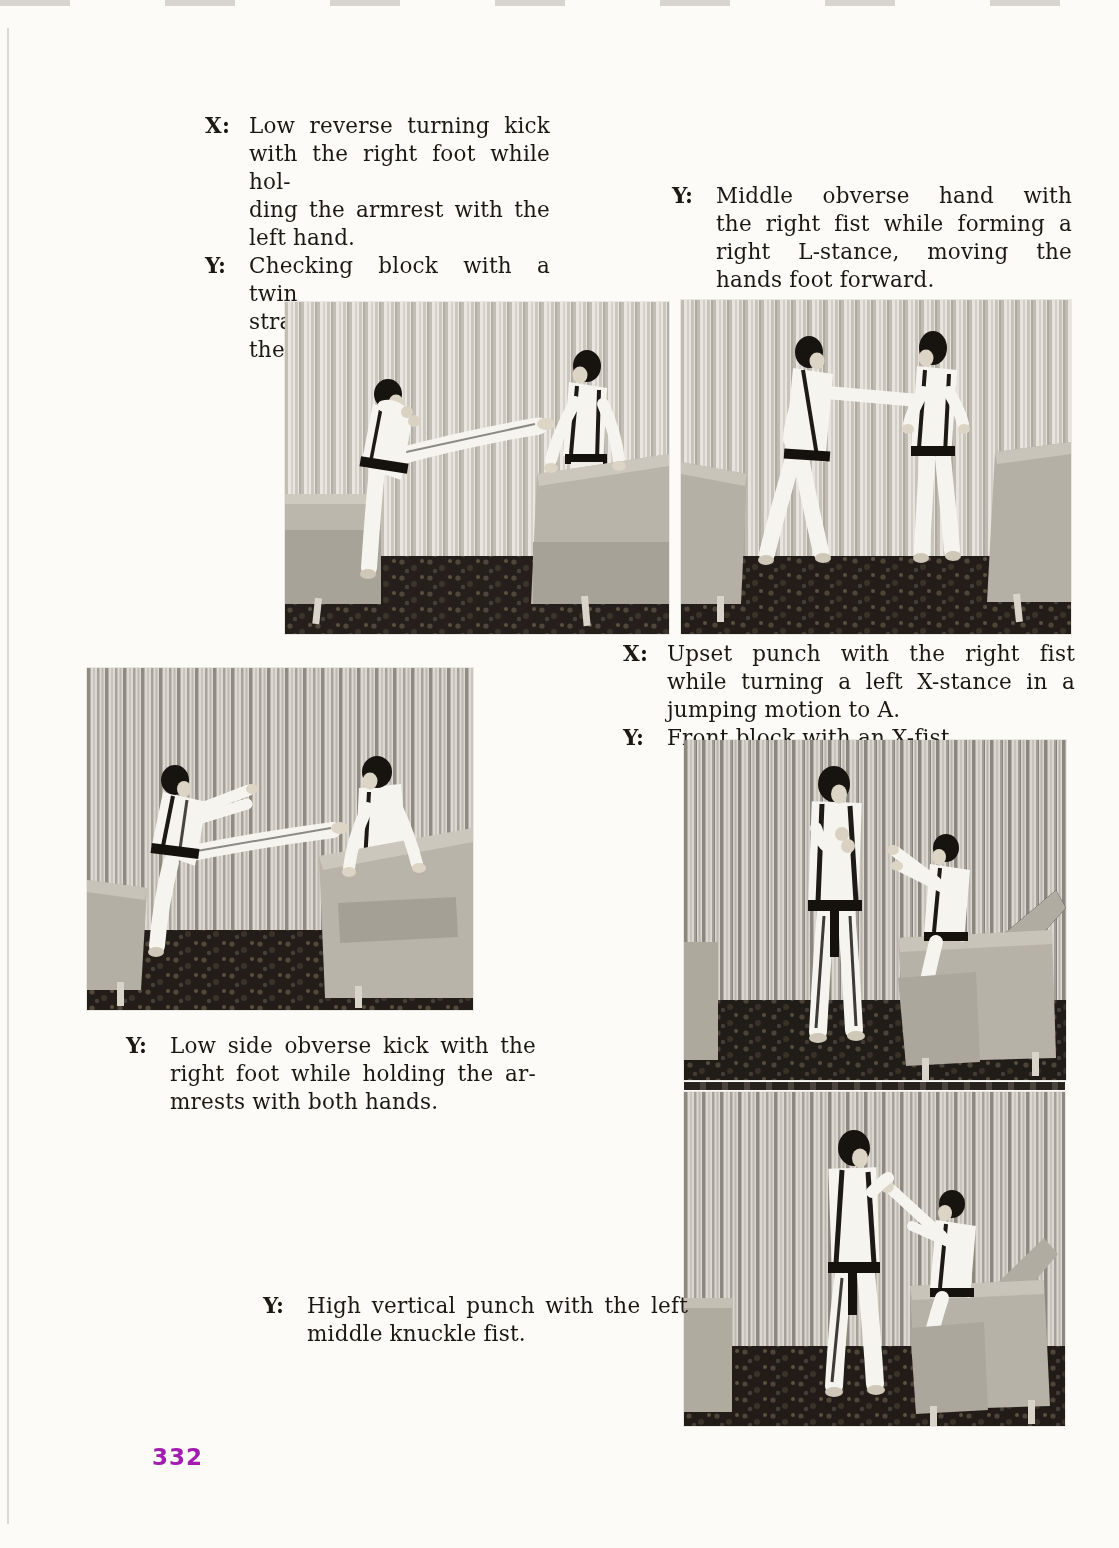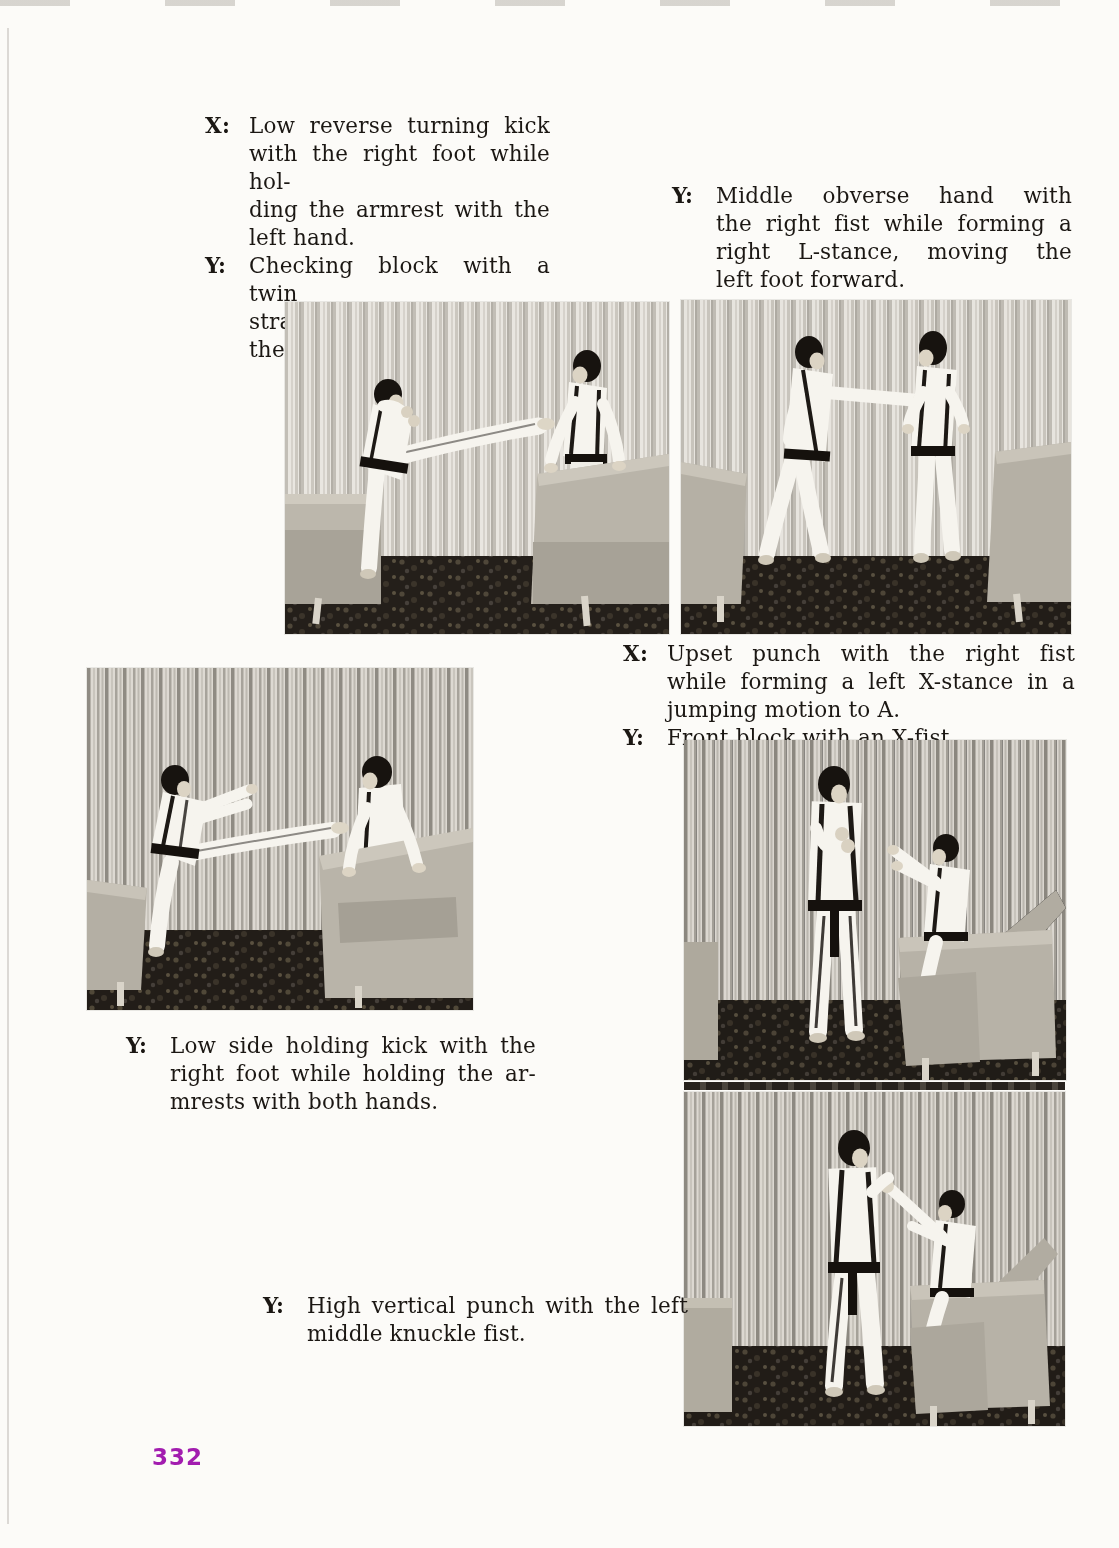--- a/index.html
+++ b/index.html
@@ -64,21 +64,21 @@
     </div>
   </div>
 
   <div class="instr" style="left:672px;top:182px;width:400px">
     <div class="item">
       <div class="label">Y:</div>
       <div class="lines">
           <div class="tline">Middle obverse hand with</div>
           <div class="tline">the right fist while forming a</div>
           <div class="tline">right L-stance, moving the</div>
-          <div class="tline">left foot forward.</div>
+          <div class="tline">hands foot forward.</div>
         </div>
     </div>
   </div>
 
   <div class="photo" style="left:285px;top:302px;width:384px;height:332px">
     <svg viewBox="0 0 384 332" preserveAspectRatio="none">
       <defs>
         <pattern id="c1" width="16" height="24" patternUnits="userSpaceOnUse">
           <rect width="16" height="24" fill="#e9e6e0"></rect>
           <rect width="3" height="24" fill="#c2beb6"></rect>
@@ -202,21 +202,21 @@
         <ellipse cx="245" cy="58" rx="7.5" ry="8.5" fill="#dcd4c4"></ellipse>
       </g>
     </svg>
   </div>
 
   <div class="instr" style="left:623px;top:640px;width:452px">
     <div class="item">
       <div class="label">X:</div>
       <div class="lines">
           <div class="tline">Upset punch with the right fist</div>
-          <div class="tline">while forming a left X-stance in a</div>
+          <div class="tline">while turning a left X-stance in a</div>
           <div class="tline">jumping motion to A.</div>
         </div>
     </div>
     <div class="item">
       <div class="label">Y:</div>
       <div class="lines">
           <div class="tline">Front block with an X-fist.</div>
         </div>
     </div>
   </div>
@@ -281,21 +281,21 @@
         <ellipse cx="88" cy="112" rx="14" ry="15" fill="#17130f"></ellipse>
         <ellipse cx="97" cy="121" rx="7" ry="8" fill="#dcd4c4"></ellipse>
       </g>
     </svg>
   </div>
 
   <div class="instr" style="left:126px;top:1032px;width:410px">
     <div class="item">
       <div class="label">Y:</div>
       <div class="lines">
-          <div class="tline">Low side holding kick with the</div>
+          <div class="tline">Low side obverse kick with the</div>
           <div class="tline">right foot while holding the ar-</div>
           <div class="tline">mrests with both hands.</div>
         </div>
     </div>
   </div>
 
   <div class="photo" style="left:684px;top:740px;width:382px;height:340px">
     <svg viewBox="0 0 382 340" preserveAspectRatio="none">
       <defs>
         <pattern id="c4" width="18" height="24" patternUnits="userSpaceOnUse">

